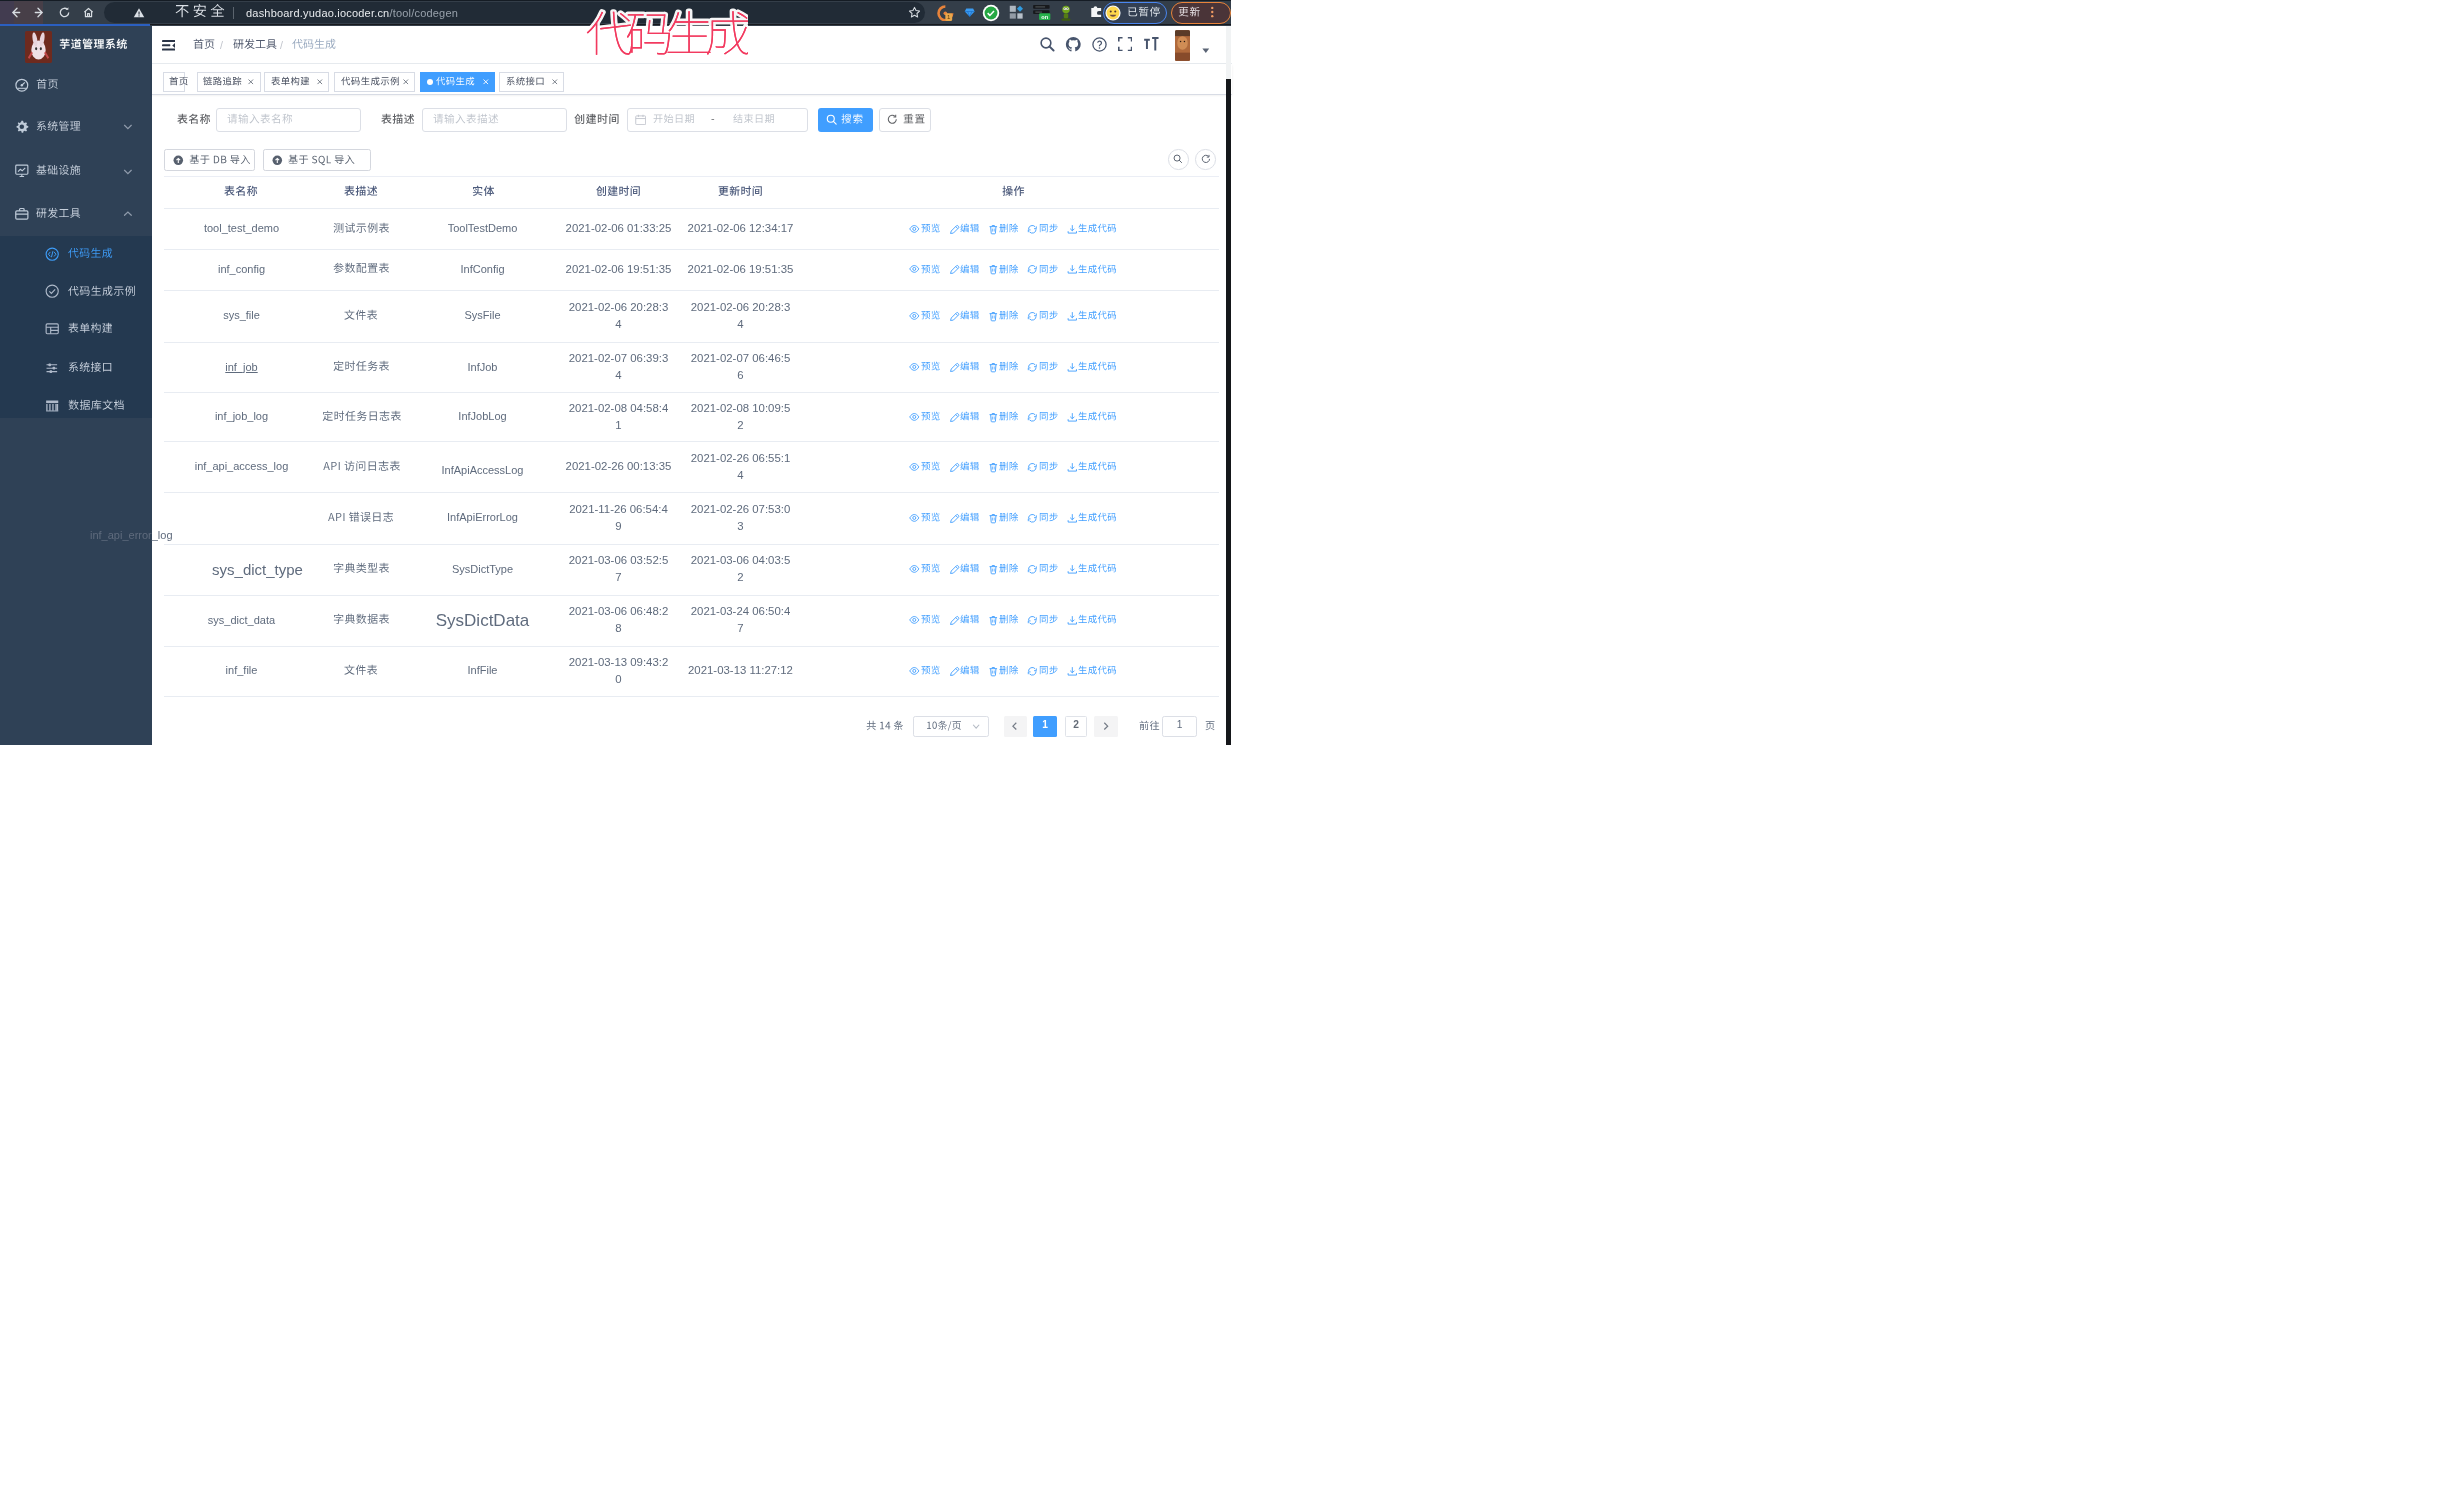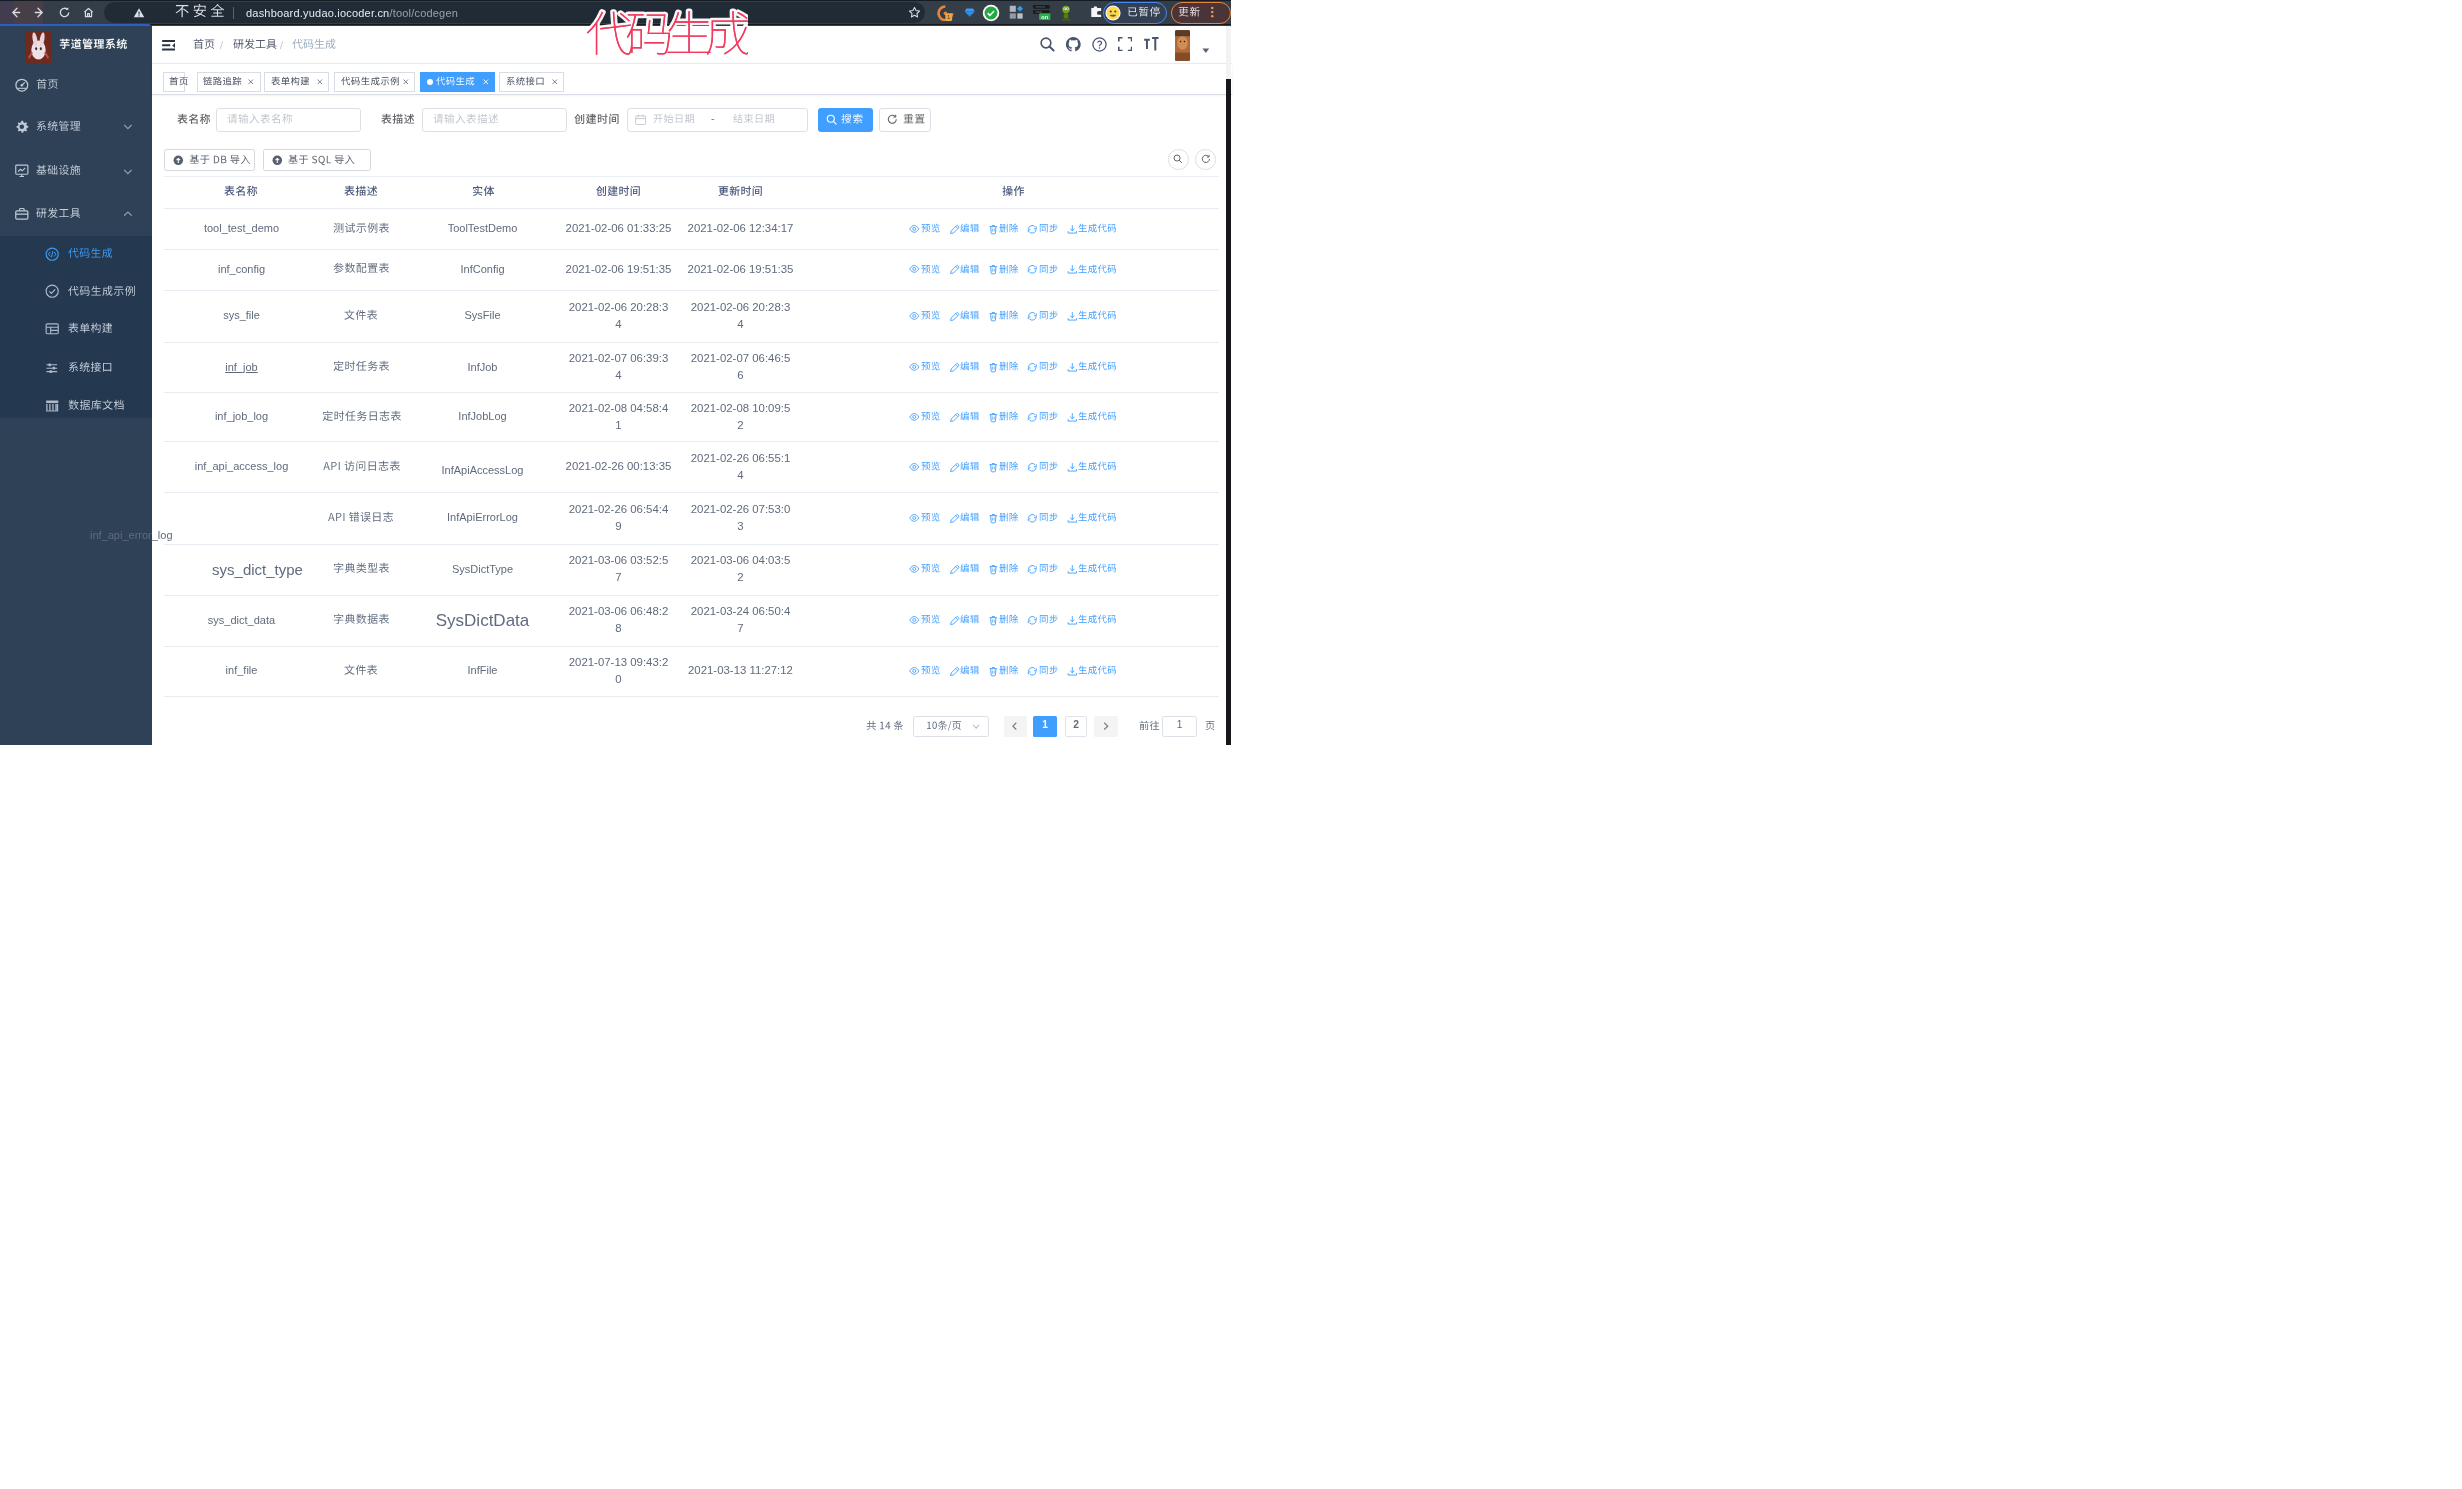--- a/index.html
+++ b/index.html
@@ -647,21 +647,21 @@
       <use href="#i-gen"></use>
     </svg>
     <svg style="position:absolute;left:1078px;top:461px;width:39px;height:12.3px;" viewBox="0 0 52.0 16.2">
       <path transform="translate(0 11.35)" d="M3.0 -10.3C2.5 -8.5 1.7 -6.8 0.7 -5.7C0.9 -5.5 1.3 -5.3 1.5 -5.1C2.0 -5.7 2.4 -6.4 2.8 -7.2H5.8V-4.4H2.1V-3.5H5.8V-0.3H0.7V0.6H11.9V-0.3H6.8V-3.5H10.8V-4.4H6.8V-7.2H11.3V-8.1H6.8V-10.5H5.8V-8.1H3.2C3.5 -8.7 3.8 -9.4 3.9 -10.1Z M19.8 -10.5C19.8 -9.8 19.8 -9.1 19.9 -8.4H14.6V-4.9C14.6 -3.2 14.5 -1.1 13.4 0.5C13.7 0.6 14.1 0.9 14.2 1.1C15.4 -0.6 15.6 -3.1 15.6 -4.9V-4.9H17.9C17.8 -2.8 17.8 -2.0 17.6 -1.8C17.5 -1.7 17.4 -1.7 17.2 -1.7C17.0 -1.7 16.4 -1.7 15.9 -1.7C16.0 -1.5 16.1 -1.1 16.1 -0.9C16.7 -0.8 17.3 -0.8 17.6 -0.8C18.0 -0.9 18.2 -1.0 18.4 -1.2C18.6 -1.5 18.7 -2.6 18.8 -5.4C18.8 -5.5 18.8 -5.8 18.8 -5.8H15.6V-7.5H19.9C20.1 -5.4 20.4 -3.6 20.9 -2.1C20.0 -1.2 19.1 -0.4 17.9 0.2C18.1 0.4 18.5 0.7 18.6 0.9C19.6 0.4 20.5 -0.3 21.2 -1.2C21.8 0.1 22.6 0.9 23.5 0.9C24.5 0.9 24.8 0.3 25.0 -1.9C24.7 -1.9 24.4 -2.1 24.2 -2.4C24.1 -0.7 24.0 -0.1 23.6 -0.1C23.0 -0.1 22.4 -0.8 21.9 -2.0C22.9 -3.2 23.6 -4.6 24.1 -6.2L23.2 -6.5C22.8 -5.2 22.2 -4.1 21.6 -3.1C21.2 -4.3 21.0 -5.8 20.9 -7.5H24.9V-8.4H20.8C20.8 -9.1 20.8 -9.8 20.8 -10.5ZM21.4 -9.9C22.2 -9.5 23.1 -8.8 23.6 -8.4L24.2 -9.0C23.7 -9.5 22.7 -10.1 22.0 -10.5Z M34.9 -9.8C35.7 -9.2 36.5 -8.3 37.0 -7.7L37.7 -8.2C37.3 -8.8 36.4 -9.6 35.6 -10.2ZM32.9 -10.3C32.9 -9.0 33.0 -7.8 33.1 -6.6L30.1 -6.2L30.2 -5.3L33.2 -5.7C33.7 -1.8 34.7 0.8 36.8 1.0C37.4 1.0 37.9 0.4 38.2 -1.8C38.0 -1.9 37.6 -2.1 37.4 -2.3C37.3 -0.8 37.1 -0.1 36.7 -0.1C35.4 -0.2 34.5 -2.5 34.1 -5.8L37.9 -6.3L37.8 -7.2L34.0 -6.7C33.9 -7.8 33.8 -9.1 33.8 -10.3ZM29.9 -10.4C29.1 -8.4 27.7 -6.5 26.3 -5.2C26.4 -5.0 26.7 -4.6 26.8 -4.4C27.4 -4.9 27.9 -5.5 28.5 -6.2V1.0H29.4V-7.6C30.0 -8.3 30.4 -9.2 30.8 -10.1Z M44.1 -2.6V-1.7H48.9V-2.6ZM45.1 -8.1C45.0 -6.9 44.9 -5.2 44.7 -4.2H45.0L49.8 -4.2C49.5 -1.5 49.3 -0.4 49.0 -0.0C48.8 0.1 48.7 0.1 48.5 0.1C48.2 0.1 47.7 0.1 47.1 0.1C47.2 0.3 47.3 0.7 47.4 0.9C48.0 1.0 48.5 1.0 48.9 0.9C49.2 0.9 49.5 0.8 49.7 0.5C50.1 0.1 50.4 -1.2 50.7 -4.6C50.7 -4.7 50.8 -5.0 50.8 -5.0H49.2C49.4 -6.6 49.6 -8.4 49.7 -9.7L49.0 -9.8L48.9 -9.8H44.5V-8.9H48.7C48.6 -7.8 48.5 -6.3 48.3 -5.0H45.7C45.8 -5.9 46.0 -7.1 46.0 -8.1ZM39.6 -9.8V-9.0H41.2C40.8 -7.1 40.2 -5.3 39.4 -4.1C39.5 -3.9 39.7 -3.3 39.8 -3.1C40.0 -3.4 40.2 -3.7 40.5 -4.1V0.4H41.3V-0.6H43.6V-6.0H41.3C41.6 -6.9 41.9 -7.9 42.1 -9.0H43.9V-9.8ZM41.3 -5.1H42.7V-1.4H41.3Z" fill="#409eff"></path>
     </svg>
     <div class="abs" style="left:90px;top:528px;width:303px;text-align:left;font-size:11px;color:#5f6b7d;line-height:15px;">inf_api_error_log</div>
     <svg style="position:absolute;left:328px;top:511px;width:66px;height:14.3px;" viewBox="0 0 87.5 18.9">
       <path transform="translate(0 13.22)" d="M0.1 0.0H1.4L2.4 -3.2H6.3L7.3 0.0H8.8L5.1 -10.6H3.7ZM2.8 -4.3 3.3 -5.9C3.7 -7.1 4.0 -8.3 4.4 -9.5H4.4C4.8 -8.3 5.1 -7.1 5.5 -5.9L6.0 -4.3Z M10.8 0.0H12.1V-4.2H13.9C16.2 -4.2 17.8 -5.3 17.8 -7.5C17.8 -9.8 16.2 -10.6 13.8 -10.6H10.8ZM12.1 -5.3V-9.5H13.6C15.5 -9.5 16.5 -9.1 16.5 -7.5C16.5 -6.0 15.6 -5.3 13.7 -5.3Z M20.5 0.0H21.8V-10.6H20.5Z M30.1 -12.1C29.6 -10.8 28.9 -9.5 28.0 -8.7C28.2 -8.4 28.5 -7.9 28.6 -7.7C29.0 -8.2 29.5 -8.8 29.9 -9.4H33.3V-10.4H30.4C30.7 -10.9 30.9 -11.4 31.0 -11.9ZM28.4 -5.0V-4.0H30.4V-1.1C30.4 -0.5 30.0 -0.1 29.7 0.1C29.9 0.3 30.2 0.7 30.2 1.0C30.5 0.7 30.9 0.5 33.3 -0.9C33.2 -1.1 33.1 -1.5 33.1 -1.8L31.4 -0.9V-4.0H33.4V-5.0H31.4V-6.9H33.1V-7.9H29.0V-6.9H30.4V-5.0ZM38.4 -12.2V-10.3H36.3V-12.2H35.4V-10.3H33.9V-9.3H35.4V-7.4H33.6V-6.4H41.4V-7.4H39.4V-9.3H41.0V-10.3H39.4V-12.2ZM36.3 -9.3H38.4V-7.4H36.3ZM35.4 -1.9H39.4V-0.4H35.4ZM35.4 -2.8V-4.3H39.4V-2.8ZM34.4 -5.2V1.1H35.4V0.5H39.4V1.1H40.4V-5.2Z M49.7 -10.5H54.4V-8.5H49.7ZM48.7 -11.5V-7.6H55.5V-11.5ZM44.0 -11.1C44.8 -10.4 45.7 -9.5 46.2 -8.8L46.9 -9.6C46.5 -10.2 45.5 -11.2 44.7 -11.8ZM47.8 -3.7V-2.7H51.1C50.6 -1.3 49.6 -0.3 47.4 0.3C47.6 0.5 47.9 0.9 48.0 1.2C50.2 0.5 51.4 -0.5 51.9 -2.0C52.7 -0.5 54.0 0.7 55.8 1.2C55.9 0.9 56.3 0.5 56.5 0.3C54.7 -0.2 53.4 -1.2 52.7 -2.7H56.4V-3.7H52.4C52.4 -4.2 52.5 -4.7 52.5 -5.3H55.9V-6.3H48.3V-5.3H51.5C51.5 -4.7 51.4 -4.2 51.3 -3.7ZM45.2 0.7C45.4 0.5 45.8 0.2 48.1 -1.4C48.0 -1.7 47.9 -2.1 47.8 -2.3L46.2 -1.3V-7.7H43.1V-6.6H45.2V-1.3C45.2 -0.8 44.9 -0.4 44.7 -0.3C44.9 -0.0 45.1 0.5 45.2 0.7Z M61.2 -5.1H68.4V-1.0H61.2ZM61.2 -6.2V-10.1H68.4V-6.2ZM60.0 -11.2V1.0H61.2V0.1H68.4V0.9H69.6V-11.2Z M76.4 -3.7V-0.6C76.4 0.6 76.9 1.0 78.5 1.0C78.9 1.0 81.5 1.0 81.8 1.0C83.2 1.0 83.6 0.5 83.7 -1.4C83.4 -1.5 83.0 -1.6 82.7 -1.8C82.7 -0.3 82.5 -0.0 81.8 -0.0C81.2 -0.0 79.0 -0.0 78.6 -0.0C77.7 -0.0 77.5 -0.1 77.5 -0.6V-3.7ZM78.0 -4.6C79.2 -3.9 80.6 -2.8 81.2 -2.1L82.0 -2.8C81.3 -3.6 79.9 -4.6 78.7 -5.2ZM83.3 -3.4C84.0 -2.1 84.8 -0.5 85.1 0.5L86.2 0.1C85.8 -0.9 85.0 -2.5 84.3 -3.7ZM74.7 -3.6C74.4 -2.5 73.9 -1.0 73.2 -0.1L74.2 0.4C74.8 -0.5 75.3 -2.1 75.6 -3.2ZM79.1 -12.2V-10.1H73.3V-9.0H79.1V-6.6H74.2V-5.6H85.3V-6.6H80.3V-9.0H86.2V-10.1H80.3V-12.2Z" fill="#5f6b7d"></path>
     </svg>
     <div class="abs" style="left:331px;top:510px;width:303px;text-align:center;font-size:11px;color:#5f6b7d;line-height:15px;">InfApiErrorLog</div>
-    <div class="abs" style="left:467px;top:502px;width:303px;text-align:center;font-size:11.4px;color:#5f6b7d;line-height:15px;">2021-02-26 06:54:4</div>
+    <div class="abs" style="left:467px;top:502px;width:303px;text-align:center;font-size:11.4px;color:#5f6b7d;line-height:15px;">2021-11-26 06:54:4</div>
     <div class="abs" style="left:467px;top:519px;width:303px;text-align:center;font-size:11.4px;color:#5f6b7d;line-height:15px;">9</div>
     <div class="abs" style="left:589px;top:502px;width:303px;text-align:center;font-size:11.4px;color:#5f6b7d;line-height:15px;">2021-02-26 07:53:0</div>
     <div class="abs" style="left:589px;top:519px;width:303px;text-align:center;font-size:11.4px;color:#5f6b7d;line-height:15px;">3</div>
     <svg class="abs" style="left:909px;top:513px" width="10.6" height="10.6" viewBox="0 0 14 14">
       <use href="#i-eye"></use>
     </svg>
     <svg style="position:absolute;left:921px;top:512px;width:19.7px;height:12.3px;" viewBox="0 0 26.0 16.2">
       <path transform="translate(0 11.35)" d="M8.4 -6.2V-3.7C8.4 -2.4 8.1 -0.7 5.1 0.3C5.3 0.4 5.6 0.8 5.7 0.9C8.9 -0.2 9.3 -2.1 9.3 -3.7V-6.2ZM9.1 -1.1C9.9 -0.5 10.9 0.4 11.4 1.0L12.0 0.3C11.5 -0.2 10.5 -1.1 9.7 -1.7ZM1.1 -7.6C1.9 -7.1 2.8 -6.4 3.5 -5.9H0.5V-5.0H2.5V-0.1C2.5 0.0 2.5 0.1 2.3 0.1C2.1 0.1 1.6 0.1 0.9 0.1C1.0 0.3 1.2 0.7 1.2 1.0C2.1 1.0 2.6 1.0 3.0 0.8C3.3 0.7 3.4 0.4 3.4 -0.1V-5.0H4.8C4.5 -4.4 4.3 -3.7 4.1 -3.2L4.8 -3.0C5.1 -3.7 5.5 -4.8 5.8 -5.8L5.2 -5.9L5.1 -5.9H4.3L4.5 -6.2C4.2 -6.4 3.8 -6.7 3.4 -7.0C4.1 -7.7 4.9 -8.7 5.5 -9.6L4.9 -10.0L4.7 -9.9H0.7V-9.1H4.1C3.7 -8.5 3.2 -7.9 2.7 -7.5L1.6 -8.2ZM6.2 -7.9V-1.9H7.1V-7.0H10.6V-1.9H11.5V-7.9H9.1L9.5 -9.1H12.0V-10.0H5.8V-9.1H8.5C8.4 -8.7 8.3 -8.2 8.2 -7.9Z M21.1 -7.8C21.7 -7.2 22.4 -6.4 22.7 -5.8L23.6 -6.2C23.2 -6.8 22.5 -7.6 21.9 -8.2ZM14.4 -9.8V-6.3H15.3V-9.8ZM17.1 -10.4V-5.9H18.0V-10.4ZM19.6 -2.3V-0.3C19.6 0.6 19.9 0.8 21.1 0.8C21.4 0.8 23.1 0.8 23.3 0.8C24.3 0.8 24.6 0.5 24.7 -1.0C24.5 -1.0 24.1 -1.1 23.9 -1.3C23.8 -0.1 23.8 0.0 23.2 0.0C22.9 0.0 21.5 0.0 21.2 0.0C20.6 0.0 20.5 -0.0 20.5 -0.3V-2.3ZM18.7 -4.1V-3.1C18.7 -2.1 18.4 -0.7 13.8 0.3C14.0 0.5 14.3 0.8 14.4 1.0C19.1 -0.1 19.7 -1.8 19.7 -3.1V-4.1ZM15.4 -5.5V-1.5H16.4V-4.7H22.3V-1.6H23.2V-5.5ZM20.3 -10.5C20.0 -9.1 19.4 -7.7 18.6 -6.8C18.9 -6.7 19.3 -6.4 19.4 -6.3C19.9 -6.9 20.2 -7.6 20.6 -8.4H24.7V-9.2H20.9C21.0 -9.6 21.1 -10.0 21.2 -10.3Z" fill="#409eff"></path>
     </svg>
     <svg class="abs" style="left:949px;top:513px" width="10.6" height="10.6" viewBox="0 0 14 14">
@@ -764,21 +764,21 @@
       <use href="#i-gen"></use>
     </svg>
     <svg style="position:absolute;left:1078px;top:614px;width:39px;height:12.3px;" viewBox="0 0 52.0 16.2">
       <path transform="translate(0 11.35)" d="M3.0 -10.3C2.5 -8.5 1.7 -6.8 0.7 -5.7C0.9 -5.5 1.3 -5.3 1.5 -5.1C2.0 -5.7 2.4 -6.4 2.8 -7.2H5.8V-4.4H2.1V-3.5H5.8V-0.3H0.7V0.6H11.9V-0.3H6.8V-3.5H10.8V-4.4H6.8V-7.2H11.3V-8.1H6.8V-10.5H5.8V-8.1H3.2C3.5 -8.7 3.8 -9.4 3.9 -10.1Z M19.8 -10.5C19.8 -9.8 19.8 -9.1 19.9 -8.4H14.6V-4.9C14.6 -3.2 14.5 -1.1 13.4 0.5C13.7 0.6 14.1 0.9 14.2 1.1C15.4 -0.6 15.6 -3.1 15.6 -4.9V-4.9H17.9C17.8 -2.8 17.8 -2.0 17.6 -1.8C17.5 -1.7 17.4 -1.7 17.2 -1.7C17.0 -1.7 16.4 -1.7 15.9 -1.7C16.0 -1.5 16.1 -1.1 16.1 -0.9C16.7 -0.8 17.3 -0.8 17.6 -0.8C18.0 -0.9 18.2 -1.0 18.4 -1.2C18.6 -1.5 18.7 -2.6 18.8 -5.4C18.8 -5.5 18.8 -5.8 18.8 -5.8H15.6V-7.5H19.9C20.1 -5.4 20.4 -3.6 20.9 -2.1C20.0 -1.2 19.1 -0.4 17.9 0.2C18.1 0.4 18.5 0.7 18.6 0.9C19.6 0.4 20.5 -0.3 21.2 -1.2C21.8 0.1 22.6 0.9 23.5 0.9C24.5 0.9 24.8 0.3 25.0 -1.9C24.7 -1.9 24.4 -2.1 24.2 -2.4C24.1 -0.7 24.0 -0.1 23.6 -0.1C23.0 -0.1 22.4 -0.8 21.9 -2.0C22.9 -3.2 23.6 -4.6 24.1 -6.2L23.2 -6.5C22.8 -5.2 22.2 -4.1 21.6 -3.1C21.2 -4.3 21.0 -5.8 20.9 -7.5H24.9V-8.4H20.8C20.8 -9.1 20.8 -9.8 20.8 -10.5ZM21.4 -9.9C22.2 -9.5 23.1 -8.8 23.6 -8.4L24.2 -9.0C23.7 -9.5 22.7 -10.1 22.0 -10.5Z M34.9 -9.8C35.7 -9.2 36.5 -8.3 37.0 -7.7L37.7 -8.2C37.3 -8.8 36.4 -9.6 35.6 -10.2ZM32.9 -10.3C32.9 -9.0 33.0 -7.8 33.1 -6.6L30.1 -6.2L30.2 -5.3L33.2 -5.7C33.7 -1.8 34.7 0.8 36.8 1.0C37.4 1.0 37.9 0.4 38.2 -1.8C38.0 -1.9 37.6 -2.1 37.4 -2.3C37.3 -0.8 37.1 -0.1 36.7 -0.1C35.4 -0.2 34.5 -2.5 34.1 -5.8L37.9 -6.3L37.8 -7.2L34.0 -6.7C33.9 -7.8 33.8 -9.1 33.8 -10.3ZM29.9 -10.4C29.1 -8.4 27.7 -6.5 26.3 -5.2C26.4 -5.0 26.7 -4.6 26.8 -4.4C27.4 -4.9 27.9 -5.5 28.5 -6.2V1.0H29.4V-7.6C30.0 -8.3 30.4 -9.2 30.8 -10.1Z M44.1 -2.6V-1.7H48.9V-2.6ZM45.1 -8.1C45.0 -6.9 44.9 -5.2 44.7 -4.2H45.0L49.8 -4.2C49.5 -1.5 49.3 -0.4 49.0 -0.0C48.8 0.1 48.7 0.1 48.5 0.1C48.2 0.1 47.7 0.1 47.1 0.1C47.2 0.3 47.3 0.7 47.4 0.9C48.0 1.0 48.5 1.0 48.9 0.9C49.2 0.9 49.5 0.8 49.7 0.5C50.1 0.1 50.4 -1.2 50.7 -4.6C50.7 -4.7 50.8 -5.0 50.8 -5.0H49.2C49.4 -6.6 49.6 -8.4 49.7 -9.7L49.0 -9.8L48.9 -9.8H44.5V-8.9H48.7C48.6 -7.8 48.5 -6.3 48.3 -5.0H45.7C45.8 -5.9 46.0 -7.1 46.0 -8.1ZM39.6 -9.8V-9.0H41.2C40.8 -7.1 40.2 -5.3 39.4 -4.1C39.5 -3.9 39.7 -3.3 39.8 -3.1C40.0 -3.4 40.2 -3.7 40.5 -4.1V0.4H41.3V-0.6H43.6V-6.0H41.3C41.6 -6.9 41.9 -7.9 42.1 -9.0H43.9V-9.8ZM41.3 -5.1H42.7V-1.4H41.3Z" fill="#409eff"></path>
     </svg>
     <div class="abs" style="left:90px;top:663px;width:303px;text-align:center;font-size:11px;color:#5f6b7d;line-height:15px;">inf_file</div>
     <svg style="position:absolute;left:344px;top:664px;width:34px;height:14.3px;" viewBox="0 0 45.0 18.9">
       <path transform="translate(0 13.22)" d="M6.1 -11.9C6.6 -11.2 7.0 -10.3 7.2 -9.7L8.4 -10.0C8.2 -10.6 7.7 -11.6 7.3 -12.3ZM0.7 -9.6V-8.6H3.0C3.8 -6.4 5.0 -4.5 6.5 -2.9C4.9 -1.6 2.9 -0.6 0.5 0.1C0.7 0.4 1.1 0.9 1.2 1.1C3.6 0.3 5.6 -0.7 7.3 -2.1C8.9 -0.7 10.9 0.4 13.3 1.1C13.5 0.8 13.8 0.3 14.0 0.1C11.7 -0.5 9.7 -1.6 8.1 -2.9C9.6 -4.4 10.7 -6.3 11.5 -8.6H13.8V-9.6ZM7.3 -3.7C5.9 -5.0 4.9 -6.7 4.1 -8.6H10.3C9.6 -6.6 8.6 -5.0 7.3 -3.7Z M19.6 -4.9V-3.9H23.8V1.2H24.8V-3.9H28.8V-4.9H24.8V-8.1H28.2V-9.2H24.8V-12.0H23.8V-9.2H21.8C22.0 -9.9 22.2 -10.6 22.3 -11.2L21.3 -11.5C20.9 -9.6 20.3 -7.7 19.5 -6.5C19.7 -6.4 20.2 -6.1 20.4 -5.9C20.8 -6.5 21.2 -7.3 21.5 -8.1H23.8V-4.9ZM18.9 -12.1C18.1 -9.9 16.8 -7.8 15.5 -6.3C15.7 -6.1 16.0 -5.5 16.1 -5.3C16.6 -5.8 17.0 -6.3 17.4 -7.0V1.1H18.5V-8.7C19.0 -9.7 19.5 -10.7 19.9 -11.8Z M33.7 1.1C34.0 0.9 34.5 0.7 38.6 -0.6C38.5 -0.8 38.4 -1.2 38.4 -1.5L34.9 -0.4V-3.6C35.7 -4.2 36.5 -4.9 37.1 -5.6C38.3 -2.5 40.3 -0.3 43.3 0.7C43.5 0.4 43.8 -0.0 44.0 -0.3C42.6 -0.7 41.4 -1.4 40.4 -2.3C41.3 -2.9 42.3 -3.7 43.2 -4.4L42.3 -5.0C41.6 -4.4 40.6 -3.6 39.7 -3.0C39.1 -3.8 38.6 -4.6 38.2 -5.6H43.5V-6.5H37.8V-7.8H42.4V-8.7H37.8V-9.9H43.1V-10.9H37.8V-12.2H36.7V-10.9H31.5V-9.9H36.7V-8.7H32.3V-7.8H36.7V-6.5H30.9V-5.6H35.8C34.4 -4.4 32.3 -3.2 30.5 -2.7C30.8 -2.4 31.1 -2.0 31.2 -1.8C32.1 -2.1 32.9 -2.5 33.7 -2.9V-0.8C33.7 -0.2 33.4 0.0 33.2 0.2C33.3 0.4 33.6 0.9 33.7 1.1Z" fill="#5f6b7d"></path>
     </svg>
     <div class="abs" style="left:331px;top:663px;width:303px;text-align:center;font-size:11px;color:#5f6b7d;line-height:15px;">InfFile</div>
-    <div class="abs" style="left:467px;top:655px;width:303px;text-align:center;font-size:11.4px;color:#5f6b7d;line-height:15px;">2021-07-13 09:43:2</div>
+    <div class="abs" style="left:467px;top:655px;width:303px;text-align:center;font-size:11.4px;color:#5f6b7d;line-height:15px;">2021-03-13 09:43:2</div>
     <div class="abs" style="left:467px;top:672px;width:303px;text-align:center;font-size:11.4px;color:#5f6b7d;line-height:15px;">0</div>
     <div class="abs" style="left:589px;top:663px;width:303px;text-align:center;font-size:11.4px;color:#5f6b7d;line-height:15px;">2021-03-13 11:27:12</div>
     <svg class="abs" style="left:909px;top:666px" width="10.6" height="10.6" viewBox="0 0 14 14">
       <use href="#i-eye"></use>
     </svg>
     <svg style="position:absolute;left:921px;top:665px;width:19.7px;height:12.3px;" viewBox="0 0 26.0 16.2">
       <path transform="translate(0 11.35)" d="M8.4 -6.2V-3.7C8.4 -2.4 8.1 -0.7 5.1 0.3C5.3 0.4 5.6 0.8 5.7 0.9C8.9 -0.2 9.3 -2.1 9.3 -3.7V-6.2ZM9.1 -1.1C9.9 -0.5 10.9 0.4 11.4 1.0L12.0 0.3C11.5 -0.2 10.5 -1.1 9.7 -1.7ZM1.1 -7.6C1.9 -7.1 2.8 -6.4 3.5 -5.9H0.5V-5.0H2.5V-0.1C2.5 0.0 2.5 0.1 2.3 0.1C2.1 0.1 1.6 0.1 0.9 0.1C1.0 0.3 1.2 0.7 1.2 1.0C2.1 1.0 2.6 1.0 3.0 0.8C3.3 0.7 3.4 0.4 3.4 -0.1V-5.0H4.8C4.5 -4.4 4.3 -3.7 4.1 -3.2L4.8 -3.0C5.1 -3.7 5.5 -4.8 5.8 -5.8L5.2 -5.9L5.1 -5.9H4.3L4.5 -6.2C4.2 -6.4 3.8 -6.7 3.4 -7.0C4.1 -7.7 4.9 -8.7 5.5 -9.6L4.9 -10.0L4.7 -9.9H0.7V-9.1H4.1C3.7 -8.5 3.2 -7.9 2.7 -7.5L1.6 -8.2ZM6.2 -7.9V-1.9H7.1V-7.0H10.6V-1.9H11.5V-7.9H9.1L9.5 -9.1H12.0V-10.0H5.8V-9.1H8.5C8.4 -8.7 8.3 -8.2 8.2 -7.9Z M21.1 -7.8C21.7 -7.2 22.4 -6.4 22.7 -5.8L23.6 -6.2C23.2 -6.8 22.5 -7.6 21.9 -8.2ZM14.4 -9.8V-6.3H15.3V-9.8ZM17.1 -10.4V-5.9H18.0V-10.4ZM19.6 -2.3V-0.3C19.6 0.6 19.9 0.8 21.1 0.8C21.4 0.8 23.1 0.8 23.3 0.8C24.3 0.8 24.6 0.5 24.7 -1.0C24.5 -1.0 24.1 -1.1 23.9 -1.3C23.8 -0.1 23.8 0.0 23.2 0.0C22.9 0.0 21.5 0.0 21.2 0.0C20.6 0.0 20.5 -0.0 20.5 -0.3V-2.3ZM18.7 -4.1V-3.1C18.7 -2.1 18.4 -0.7 13.8 0.3C14.0 0.5 14.3 0.8 14.4 1.0C19.1 -0.1 19.7 -1.8 19.7 -3.1V-4.1ZM15.4 -5.5V-1.5H16.4V-4.7H22.3V-1.6H23.2V-5.5ZM20.3 -10.5C20.0 -9.1 19.4 -7.7 18.6 -6.8C18.9 -6.7 19.3 -6.4 19.4 -6.3C19.9 -6.9 20.2 -7.6 20.6 -8.4H24.7V-9.2H20.9C21.0 -9.6 21.1 -10.0 21.2 -10.3Z" fill="#409eff"></path>
     </svg>
     <svg class="abs" style="left:949px;top:666px" width="10.6" height="10.6" viewBox="0 0 14 14">
       <use href="#i-edit"></use>

